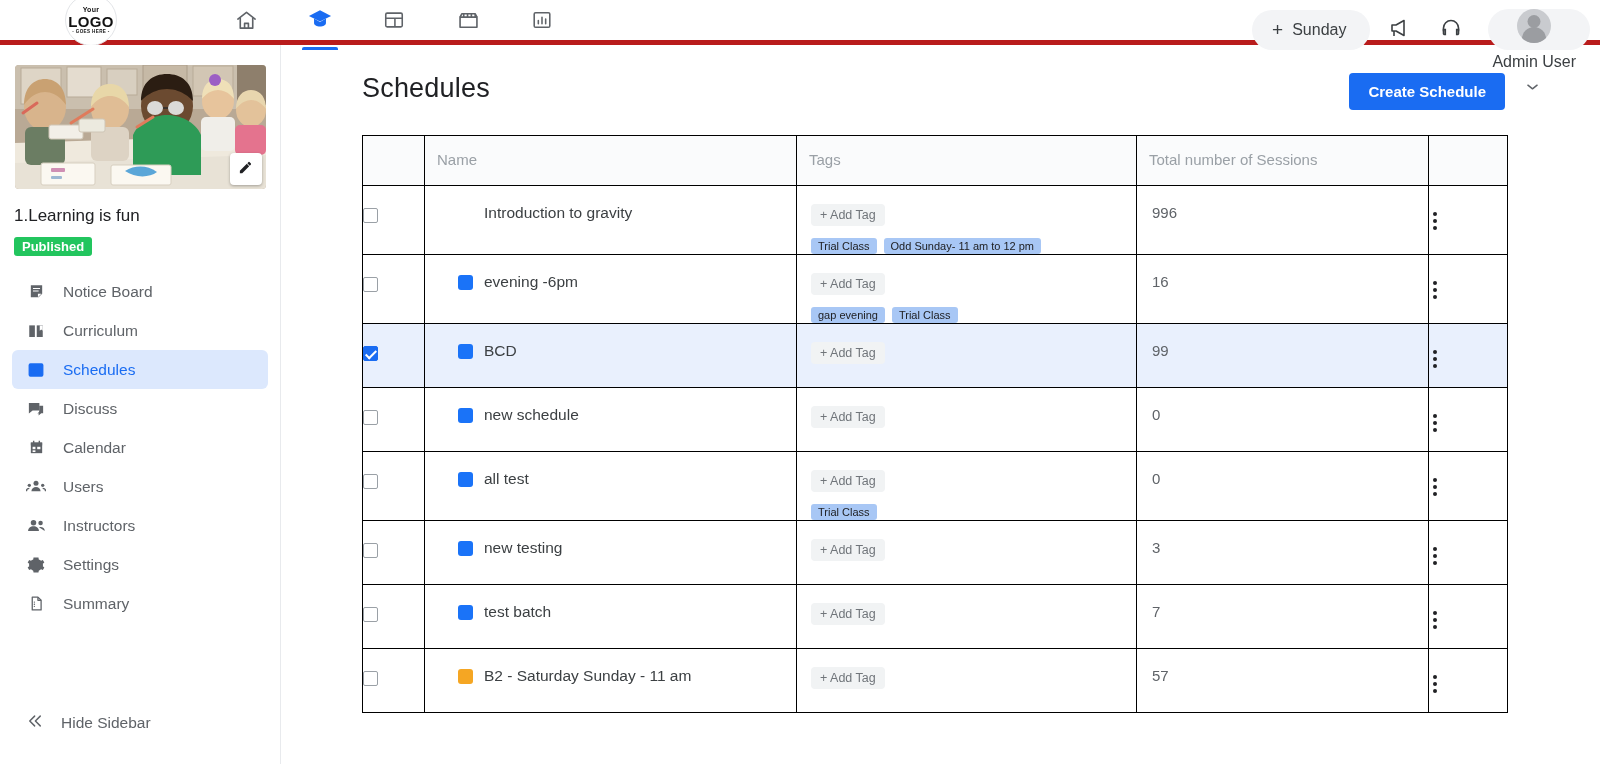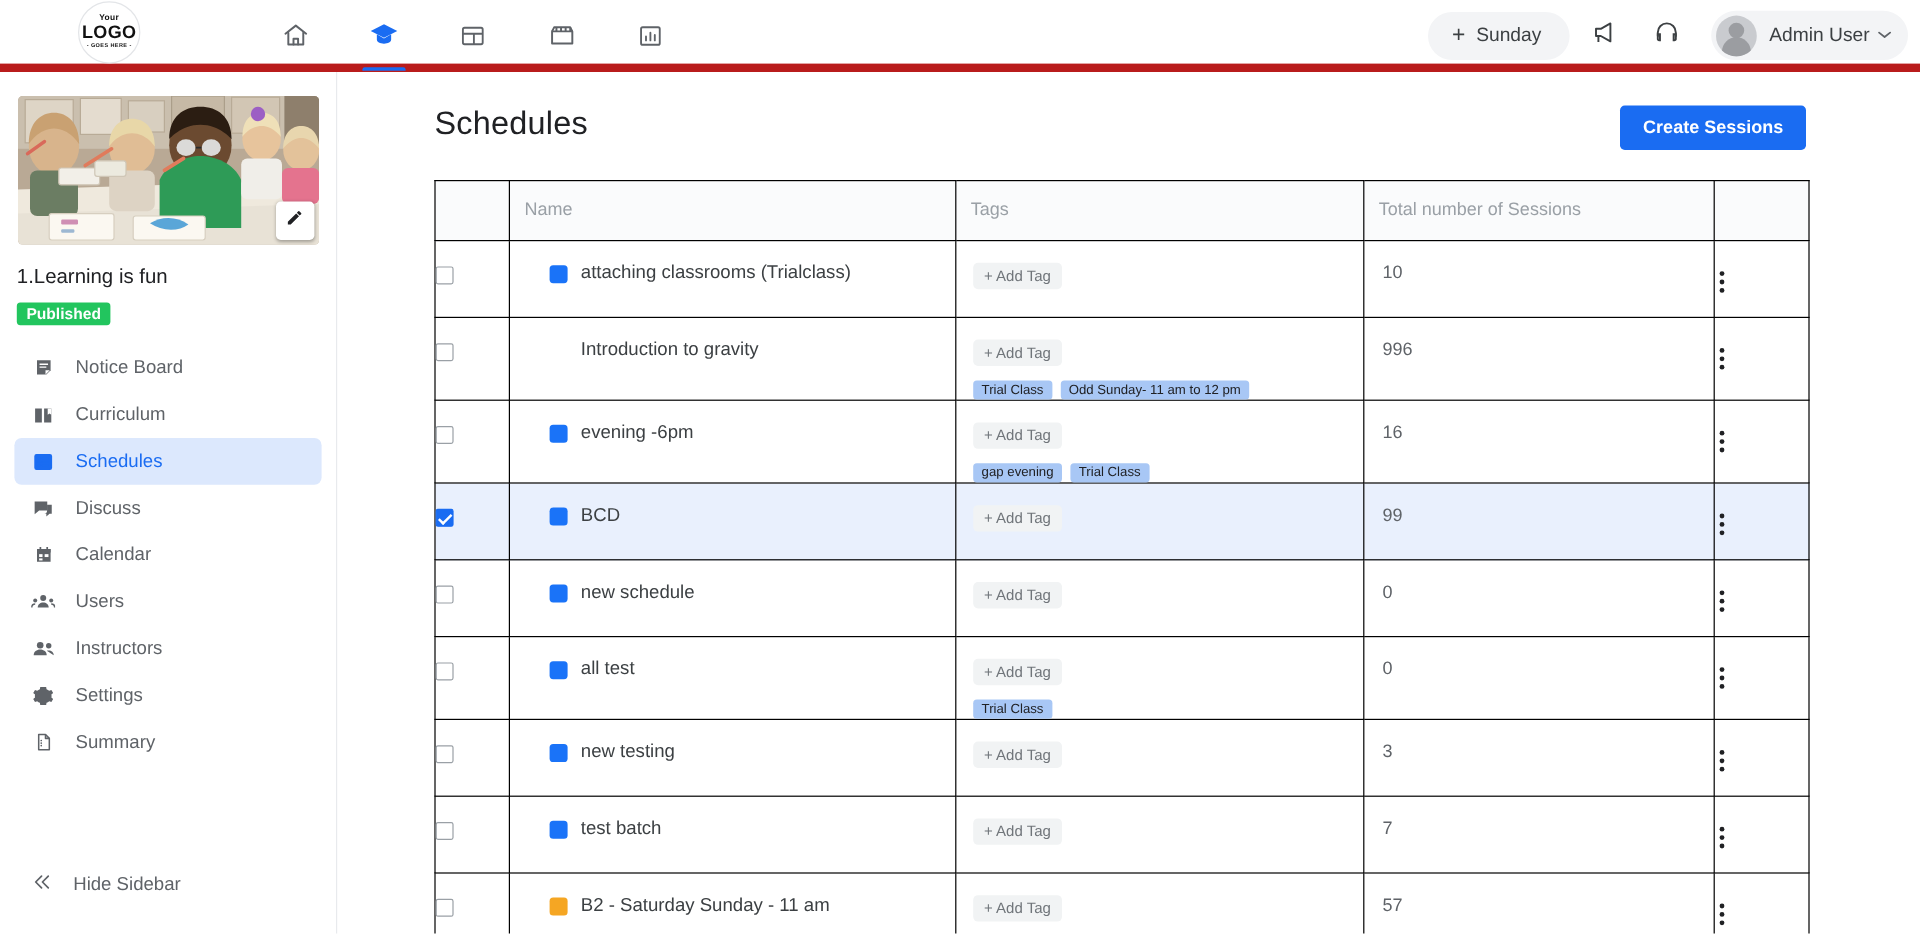--- a/index.html
+++ b/index.html
@@ -4,24 +4,24 @@
 <style>
   * { box-sizing: border-box; margin: 0; padding: 0; }
   html, body {
     width: 1600px; height: 778px;
     font-family: "Liberation Sans", sans-serif;
     background: #ffffff;
     overflow: hidden;
   }
   
   .topbar {
-    height: 60px; width: 100%;
+    height: 45px; width: 100%;
     background: #fff;
-    border-bottom: 7px solid #b91c1c;
-    display: flex; 
+    border-bottom: 5px solid #b91c1c;
+    display: flex; align-items: center;
     position: relative;
   }
   .logo-wrap { margin-left: 65px; display:flex; align-items:center; }
   .logo-circle {
     width: 52px; height: 52px; border-radius: 50%;
     border: 1px solid #e3e5e8; background: #fff;
     display: flex; flex-direction: column;
     align-items: center; justify-content: center;
     line-height: 1;
   }
@@ -53,21 +53,21 @@
     font-family: "Liberation Sans", sans-serif;
   }
   .create-btn .plus { font-size: 19px; line-height: 1; color:#3c4043; }
   .icon-btn {
     width: 46px; height: 46px; display:flex; align-items:center; justify-content:center;
     cursor:pointer; margin-left: 6px;
   }
   .user-chip {
     height: 41px; margin-left: 14px; padding: 0 14px 0 4px;
     background: #f3f4f6; border-radius: 21px;
-    display: flex; align-items: center; gap: 10px; cursor: pointer;
+    display: flex; align-items: center; gap: 10px; cursor: pointer; flex-direction: column;
   }
   .avatar {
     width: 34px; height: 34px; border-radius: 50%;
     background: #c9cbcf; position: relative; overflow: hidden; flex: none;
   }
   .avatar::before {
     content:""; position:absolute; width:13px; height:13px; border-radius:50%;
     background:#9b9da1; left:50%; top:6px; transform: translateX(-50%);
   }
   .avatar::after {
@@ -429,21 +429,21 @@
           <path d="M11.5 5.5 5 12l6.5 6.5M19 5.5 12.5 12l6.5 6.5"></path>
         </svg>
       </span>
       <span>Hide Sidebar</span>
     </div>
   </aside>
 
   <main class="main">
     <div class="main-head">
       <h1 class="page-title">Schedules</h1>
-      <button class="create-schedule-btn">Create Sessions</button>
+      <button class="create-schedule-btn">Create Schedule</button>
     </div>
 
     <table class="sched">
       <colgroup>
         <col class="c-check">
           <col class="c-name">
           <col class="c-tags">
           <col class="c-sess">
           <col class="c-menu">
       </colgroup>
@@ -454,36 +454,20 @@
           <th>Tags</th>
           <th>Total number of Sessions</th>
           <th></th>
         </tr>
       </thead>
       <tbody id="table-body">
           <tr>
             <td class="cell-check"><input type="checkbox" class="chk" style=""></td>
             <td class="cell-name">
               <div class="name-line">
-                <span class="color-dot" style="background: rgb(26, 115, 248);"></span>
-                <span class="name-text">attaching classrooms (Trialclass)</span>
-              </div>
-            </td>
-            <td class="cell-tags"><span class="add-tag">+ Add Tag</span></td>
-            <td class="cell-sess">10</td>
-            <td class="cell-menu"><span class="kebab">
-                <i></i>
-                <i></i>
-                <i></i>
-              </span></td>
-          </tr>
-          <tr>
-            <td class="cell-check"><input type="checkbox" class="chk" style=""></td>
-            <td class="cell-name">
-              <div class="name-line">
                 <span class="color-dot blank"></span>
                 <span class="name-text">Introduction to gravity</span>
               </div>
             </td>
             <td class="cell-tags"><span class="add-tag">+ Add Tag</span><div class="tag-row">
                 <span class="tag">Trial Class</span>
                 <span class="tag">Odd Sunday- 11 am to 12 pm</span>
               </div></td>
             <td class="cell-sess">996</td>
             <td class="cell-menu"><span class="kebab">

